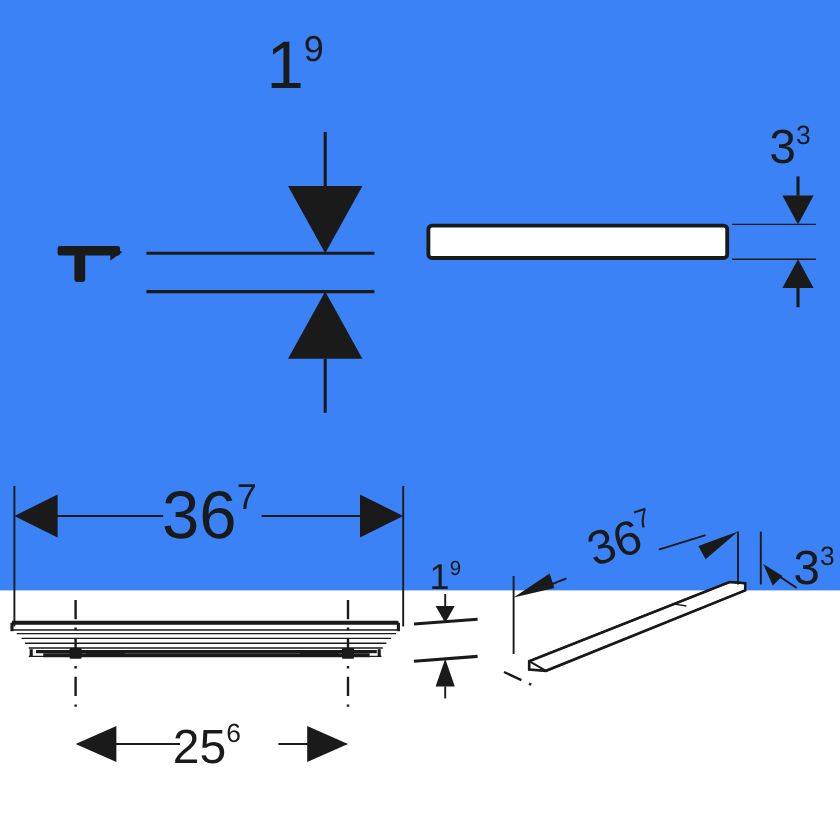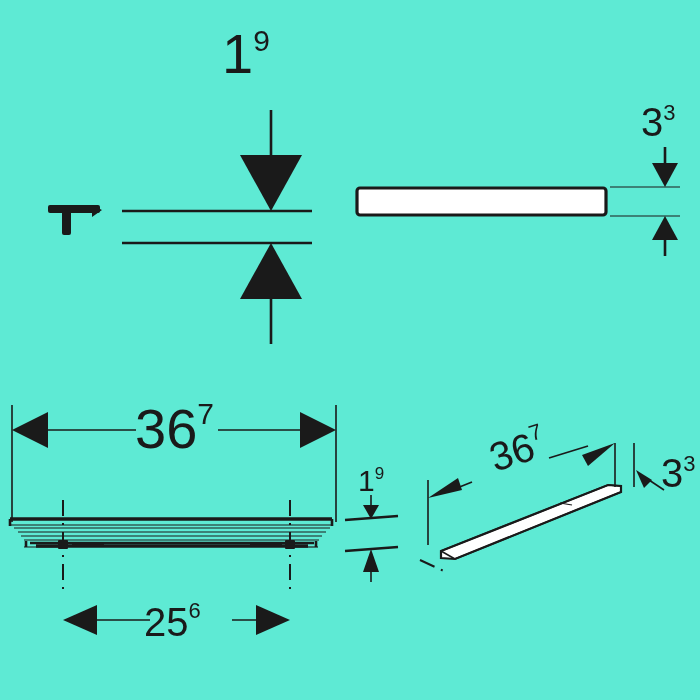--- a/index.html
+++ b/index.html
@@ -9,22 +9,22 @@
   }
   body {
     width: 700px;
     height: 700px;
     font-family: "Liberation Sans", sans-serif;
     overflow: hidden;
   }
   #drawing-root {
     position: relative;
     width: 700px;
-    height: 700px;
-    background: #5eead4;
+    height: 492px;
+    background: #3b82f6;
   }
   svg.sheet {
     display: block;
     width: 700px;
     height: 700px;
   }
   .ln {
     stroke: #1a1a1a;
     fill: none;
     stroke-linecap: butt;

